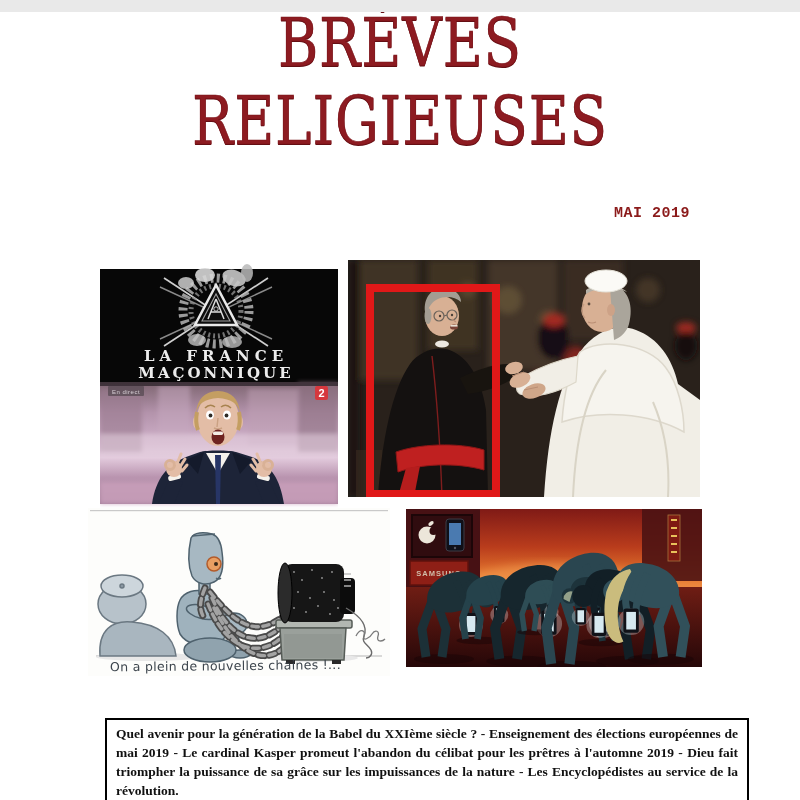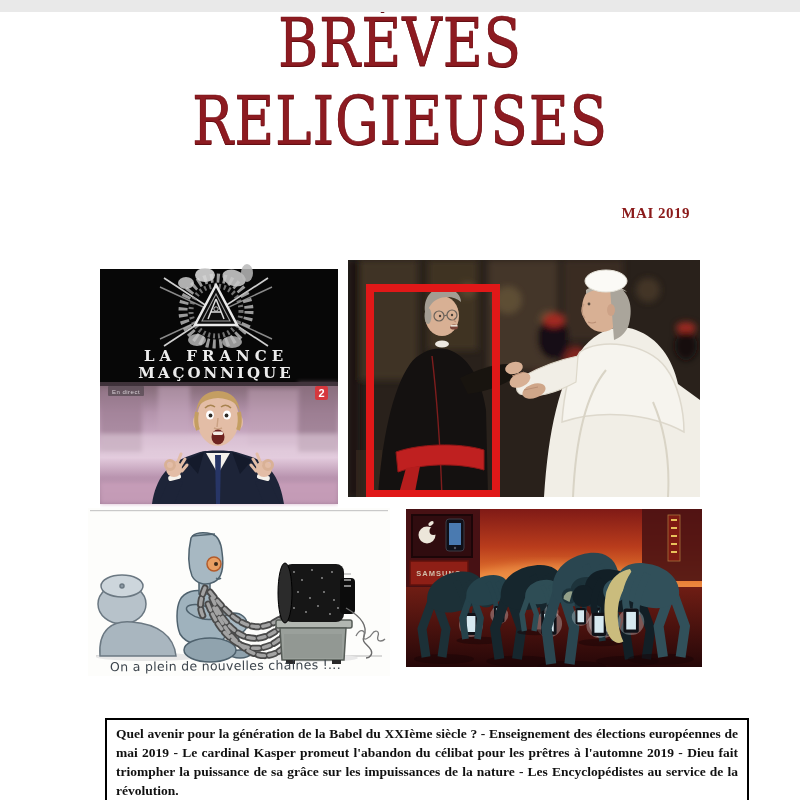--- a/index.html
+++ b/index.html
@@ -13,21 +13,21 @@
     color:#8d1b21;font-family:"DejaVu Serif",serif;font-weight:400;
     font-size:67px;line-height:1.17;letter-spacing:1px;margin:0;
   }
   .title-line{
     display:block;transform:scaleX(0.82);transform-origin:center;
     -webkit-text-stroke:0.6px #7a141a;
     text-shadow:0 1px 0 #5f0d12;
   }
   .issue-date{
     position:absolute;top:193px;right:110px;
-    font-family:Liberation Serif, serif;font-weight:bold;
+    font-family:Liberation Mono, monospace;font-weight:bold;
     font-size:15px;letter-spacing:0.5px;color:#8b1a1a;
   }
   
   .fig{position:absolute;overflow:hidden;}
   .fig svg{display:block;width:100%;height:100%;}
   .fig-masonic{left:100px;top:250px;width:238px;height:249px;}
   .fig-pope{left:348px;top:248px;width:352px;height:237px;}
   .fig-cartoon{left:88px;top:496px;width:302px;height:168px;}
   .fig-zombies{left:406px;top:497px;width:296px;height:158px;}
   

